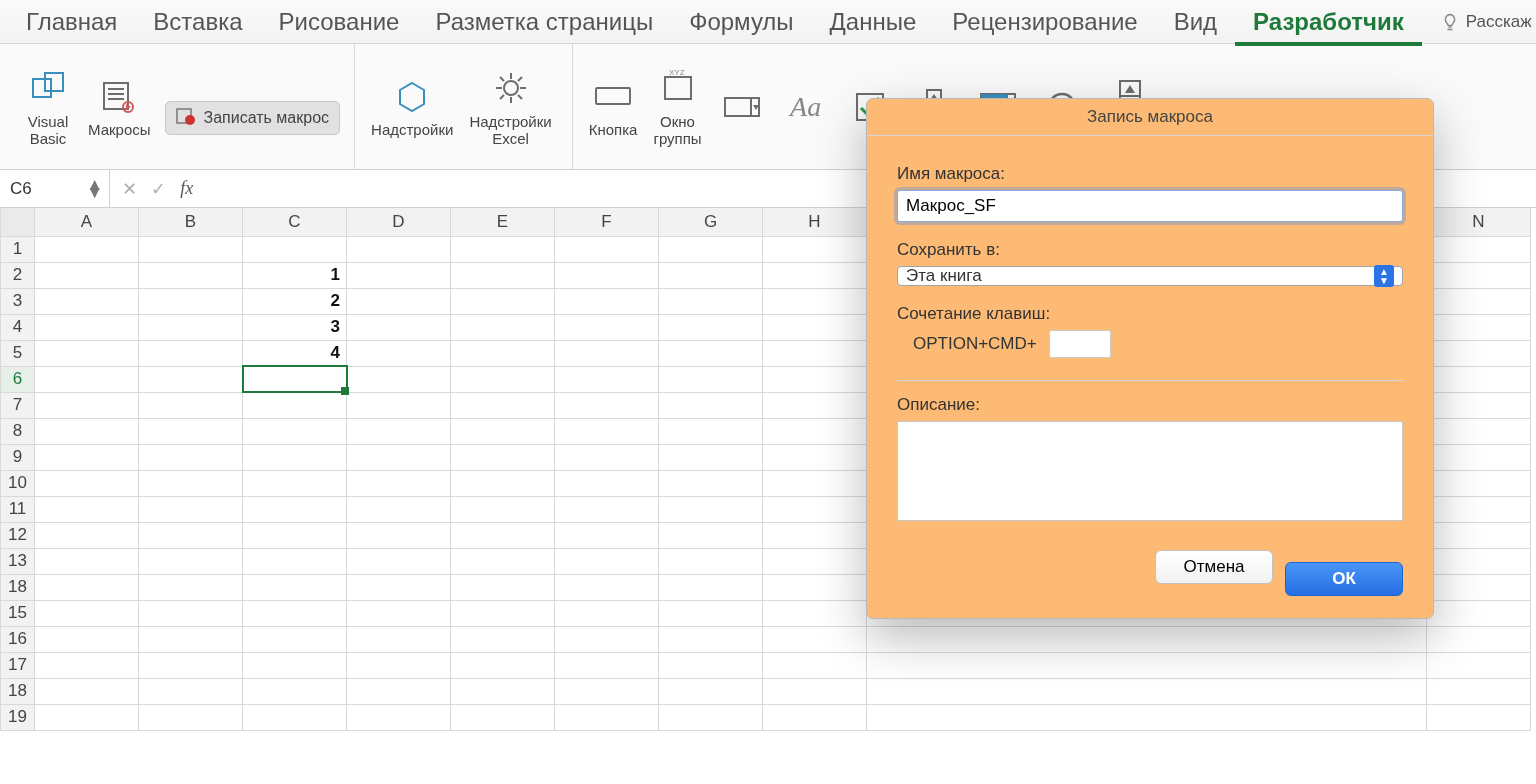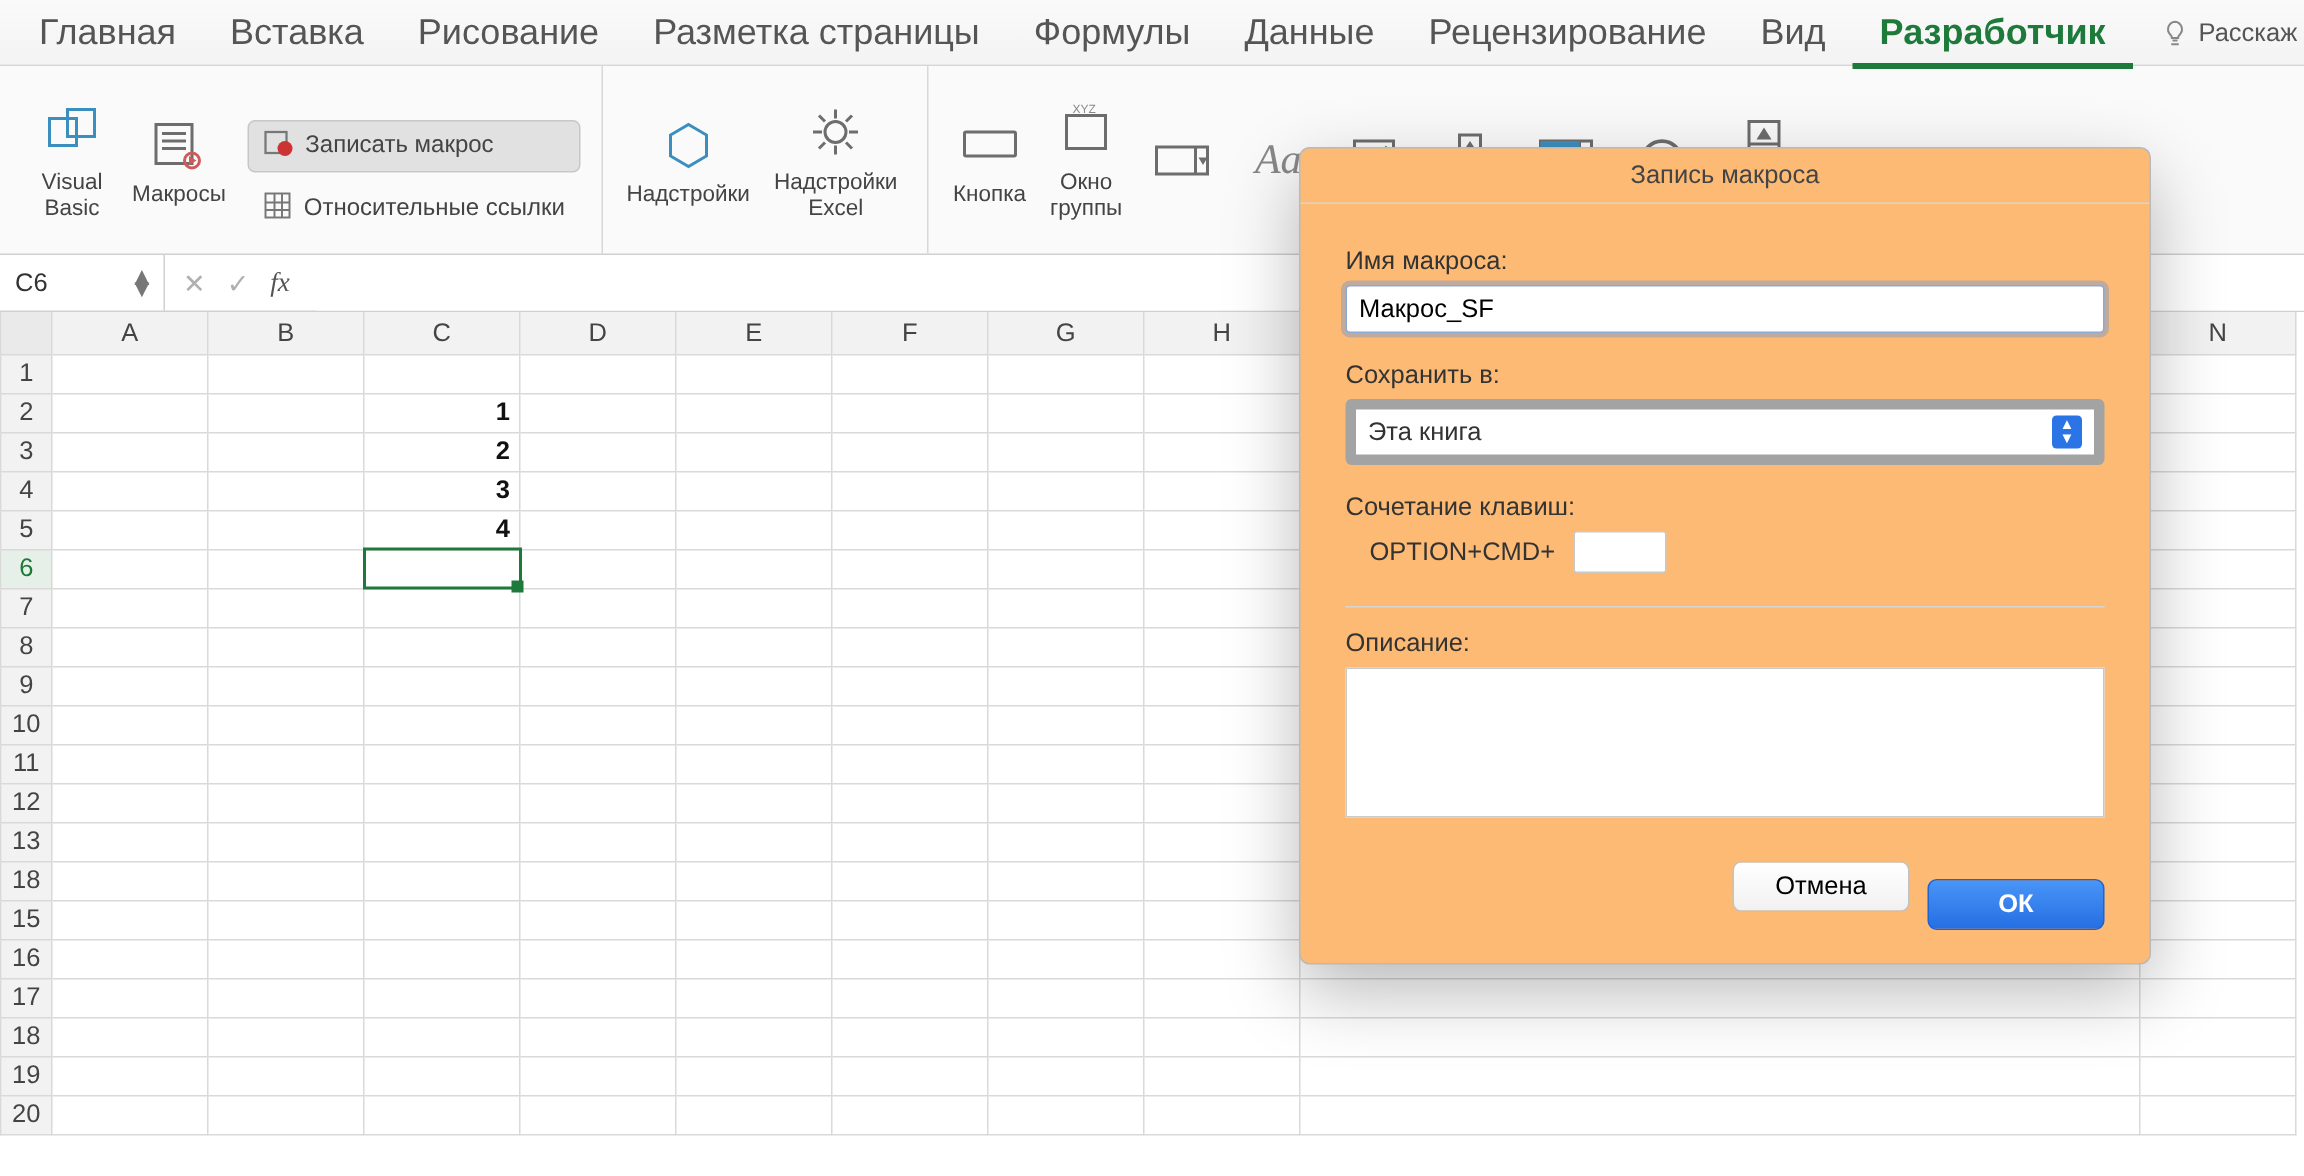--- a/index.html
+++ b/index.html
@@ -215,24 +215,24 @@
     padding: 3px 8px;
     border: 1px solid #8aa9d8;
     border-radius:3px;
     box-shadow: 0 0 0 3px rgba(80,140,230,0.35);
     font-size:17px;
     background:#fff;
     outline:none;
   }
   .dselect {
     width:100%;
-    height:44px;
+    height:20px;
     padding: 2px 8px;
     font-size:17px;
-    border:7px solid #a3a3a3;
+    border:1px solid #a3a3a3;
     border-radius:4px;
     background:#fff;
     display:flex;
     align-items:center;
     justify-content:space-between;
     cursor:pointer;
   }
   .dselect .sel-spin {
     background:#2a74e6;
     border-radius:3px;
@@ -336,32 +336,20 @@
     <div style="display:flex; flex-direction:column; justify-content:center; gap:8px; margin-left:4px;margin-top:22px;">
       <div class="ribline depressed">
         <span>
           <svg width="20" height="20" viewBox="0 0 20 20">
               <rect x="1" y="3" width="14" height="14" fill="none" stroke="#777" stroke-width="1.5"></rect>
               <circle cx="14" cy="14" r="5" fill="#c33"></circle>
             </svg>
         </span>
         <span>Записать макрос</span>
       </div>
-      <div class="ribline">
-        <span>
-          <svg width="20" height="20" viewBox="0 0 20 20" stroke="#777" stroke-width="1.3" fill="none">
-            <rect x="2" y="2" width="16" height="16"></rect>
-              <line x1="2" y1="8" x2="18" y2="8"></line>
-              <line x1="2" y1="13" x2="18" y2="13"></line>
-              <line x1="8" y1="2" x2="8" y2="18"></line>
-              <line x1="13" y1="2" x2="13" y2="18"></line>
-          </svg>
-        </span>
-        <span>Относительные ссылки</span>
-      </div>
     </div>
   </div>
 
   <div class="ribgroup">
     <div class="ribbtn">
       <span class="rib-icon">
         <svg width="42" height="42" viewBox="0 0 42 42" stroke="#3b8fbf" fill="none" stroke-width="2">
             <polygon points="21,8 33,15 33,29 21,36 9,29 9,15"></polygon>
           </svg>
       </span>
@@ -738,33 +726,20 @@
           <td></td>
           <td></td>
           <td></td>
           <td></td>
           <td></td>
           <td></td>
           <td></td>
           <td></td>
           <td></td>
         </tr>
-        <tr>
-          <th>20</th>
-          <td></td>
-          <td></td>
-          <td></td>
-          <td></td>
-          <td></td>
-          <td></td>
-          <td></td>
-          <td></td>
-          <td></td>
-          <td></td>
-        </tr>
       </tbody>
     </table>
 </div>
 
 <div class="dialog">
   <div class="dialog-title">Запись макроса</div>
   <div class="dialog-body">
     <div class="dlabel">Имя макроса:</div>
     <input class="dinput" value="Макрос_SF" style="">
     <div class="dlabel" style="margin-top:18px;">Сохранить в:</div>

